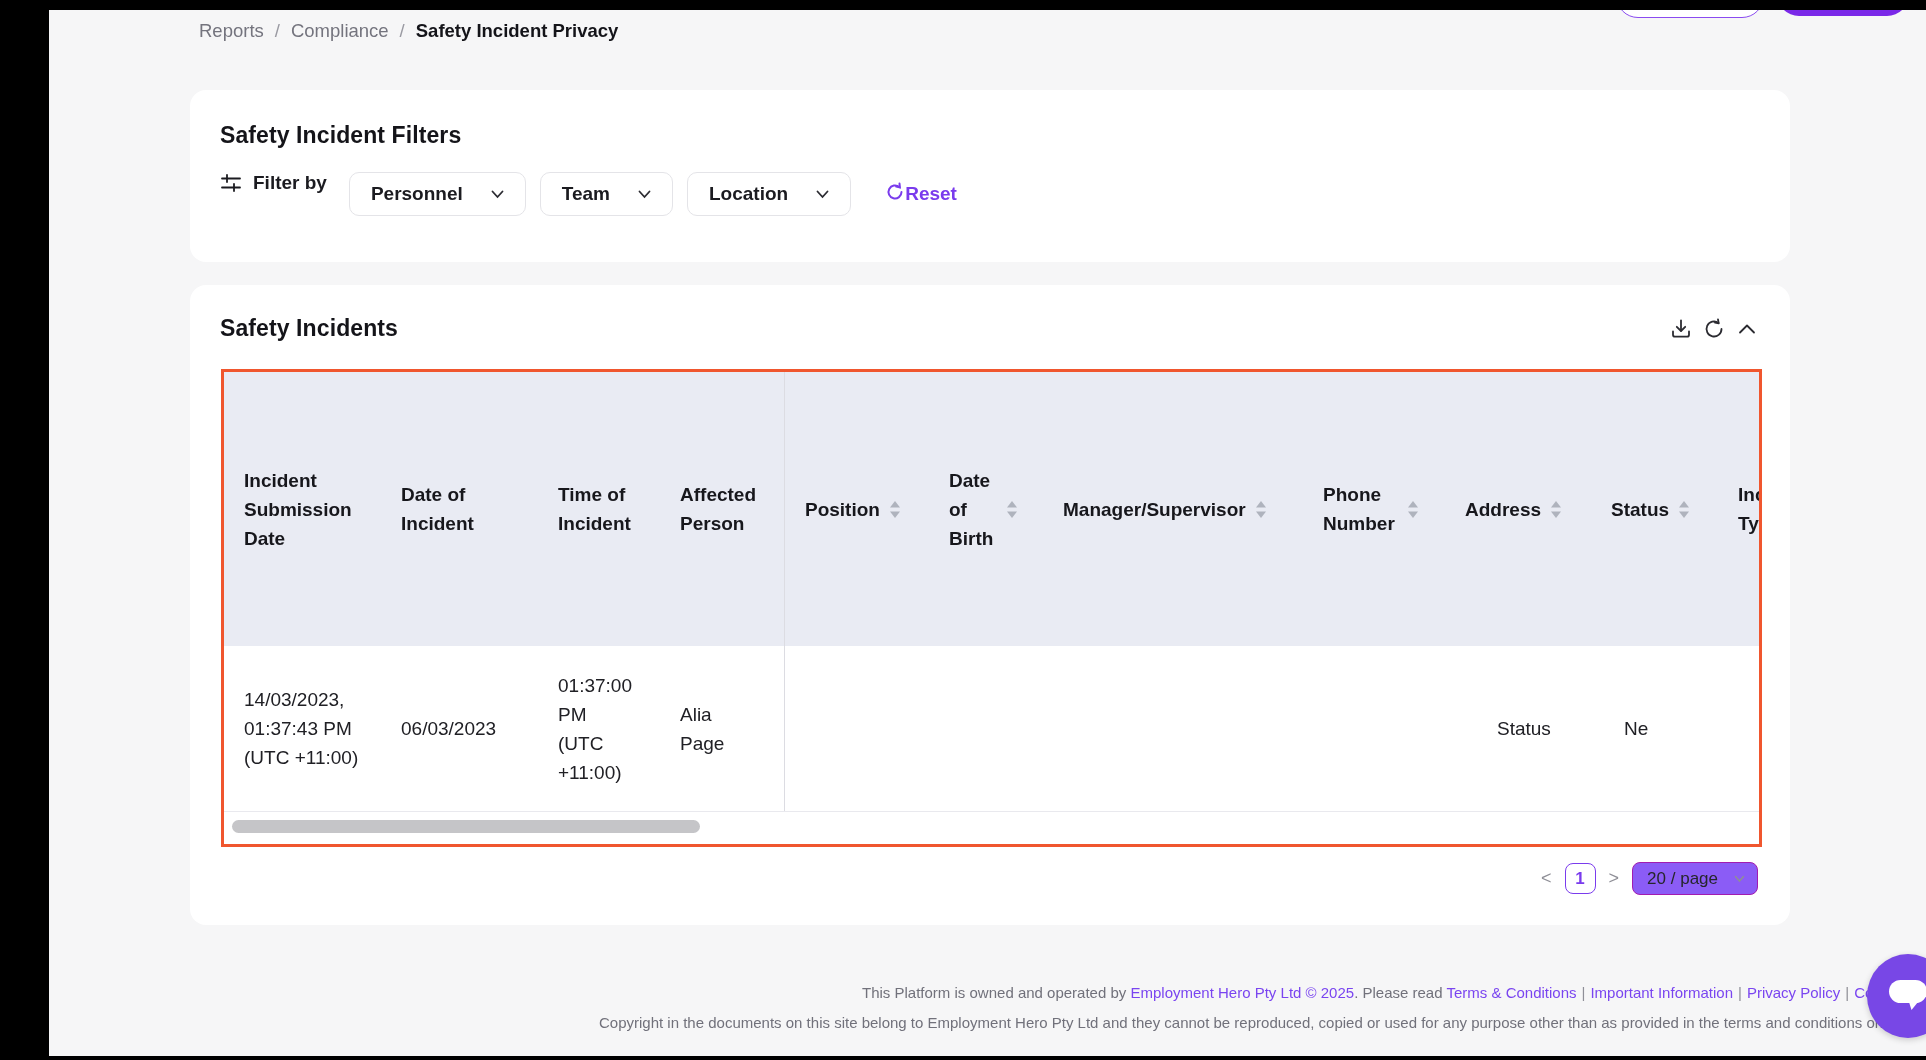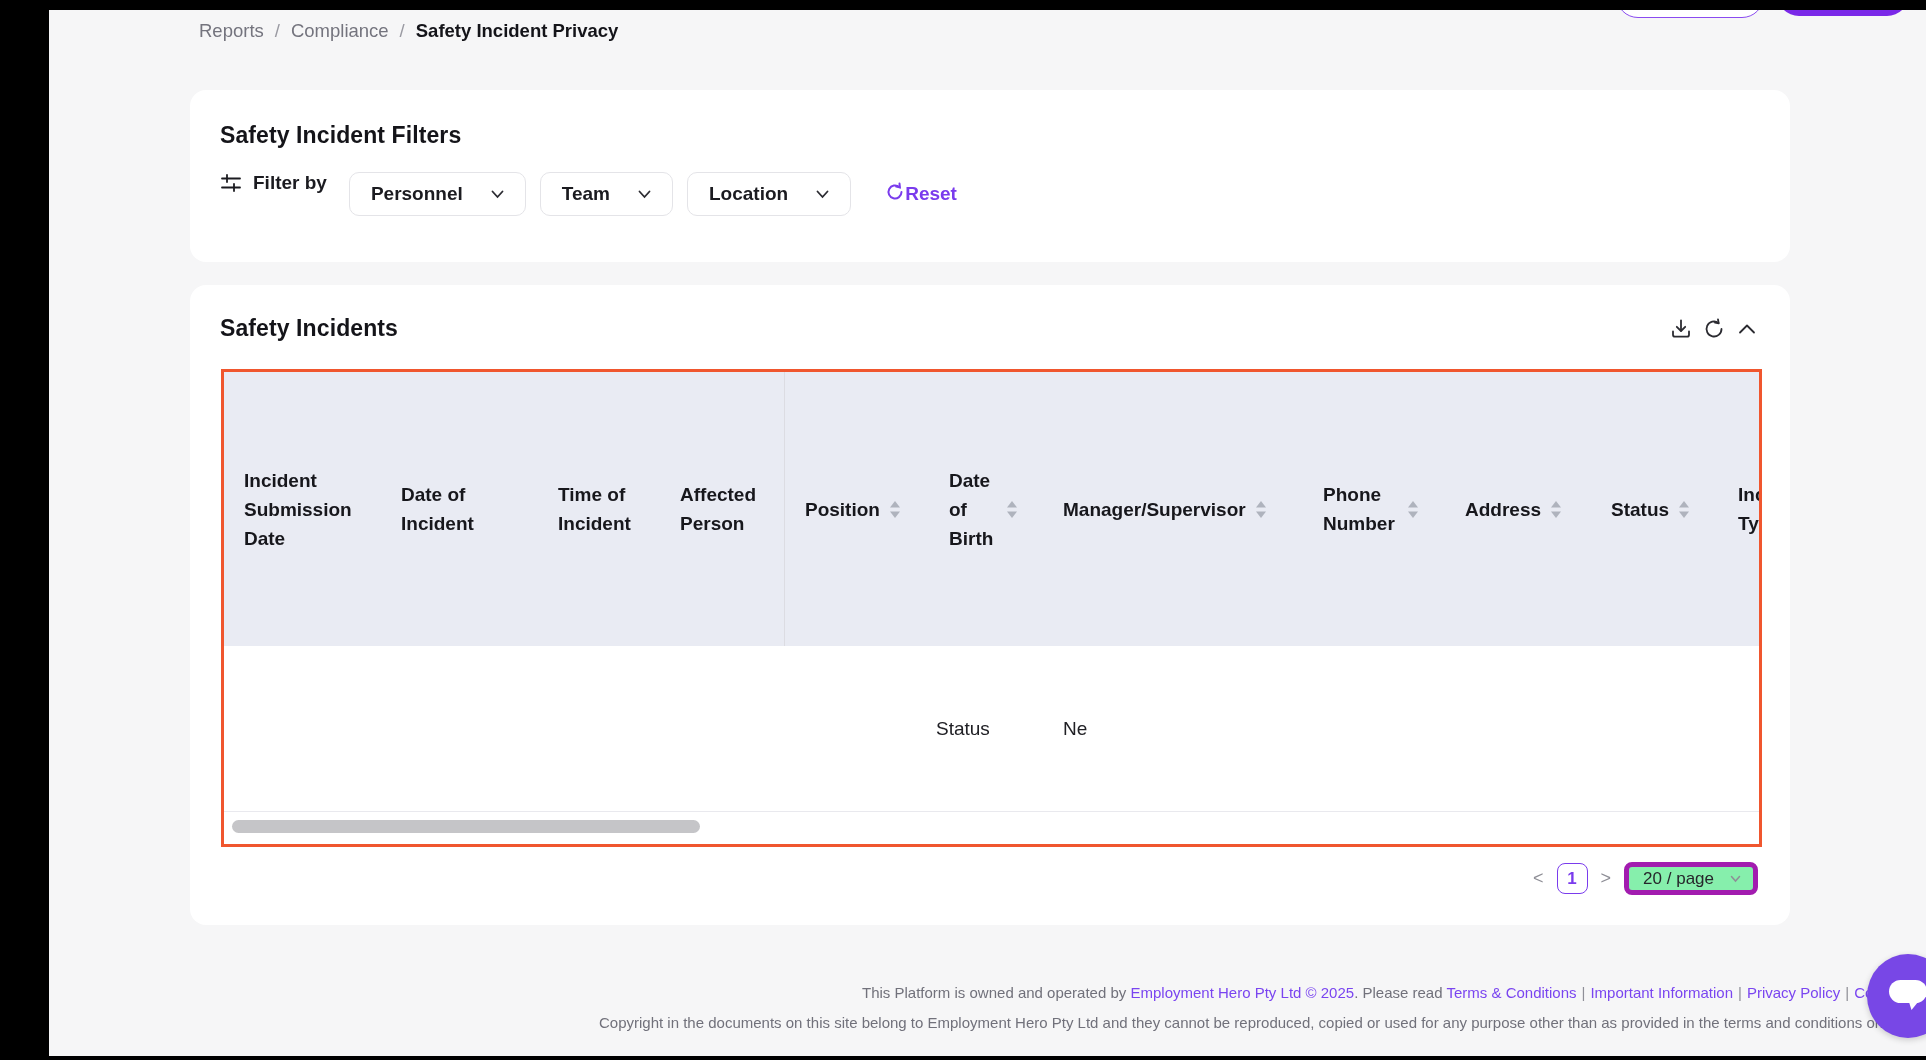--- a/index.html
+++ b/index.html
@@ -74,21 +74,21 @@
   .w118{width:118px}.w58{width:58px}.w50{width:50px}.w52{width:52px}
   .sort-icon{margin-left:9px;flex-shrink:0;display:inline-flex;cursor:pointer;}
   .t-hscroll{position:relative;height:30px;}
   .t-hthumb{position:absolute;left:8px;top:8px;width:468px;height:13px;border-radius:7px;background:#C5C5C8;cursor:pointer;}
 
   
   .pagination{position:absolute;right:32px;top:577px;display:flex;align-items:center;gap:13px;}
   .pg-arrow{font-size:18px;color:#8E8E96;cursor:pointer;line-height:31px;}
   .pg-page{width:31px;height:31px;border:1.5px solid var(--accent-purple);border-radius:8px;
     color:var(--accent-purple);font-weight:700;font-size:17px;display:flex;align-items:center;justify-content:center;cursor:pointer;}
-  .pg-size{height:33px;border:5px solid #a21caf;border-radius:8px;background:#86efac;padding:0 12px 0 14px;
+  .pg-size{height:33px;border:1px solid #a21caf;border-radius:8px;background:#8b5cf6;padding:0 12px 0 14px;
     display:flex;align-items:center;gap:16px;font-size:17px;color:#26262B;cursor:pointer;}
 
   
   .footer-line{position:absolute;font-size:15px;color:#71717B;white-space:nowrap;}
   .footer-line1{left:813px;top:974px;}
   .footer-line2{left:550px;top:1004px;}
   .lnk{color:var(--link-purple);cursor:pointer;}
   .pipe{color:#8F8F98;margin:0 5px;}
 
   
@@ -262,20 +262,34 @@
                 </svg>
             </span>
           </div>
           <div class="cell c11">
             <span class="hlabel w80">Incident Type</span>
           </div>
         </div>
       </div>
 
       <div class="t-row">
+        <div class="pane-frozen">
+          <div class="cell c1">
+            <span class="rval w118">14/03/2023, 01:37:43 PM (UTC +11:00)</span>
+          </div>
+          <div class="cell c2">
+            <span class="rval nowrap">06/03/2023</span>
+          </div>
+          <div class="cell c3">
+            <span class="rval w58">01:37:00 PM (UTC +11:00)</span>
+          </div>
+          <div class="cell c4">
+            <span class="rval w50">Alia Page</span>
+          </div>
+        </div>
         <div class="pane-scroll">
           <div class="cell c6">
             <span class="rval"></span>
           </div>
           <div class="cell c7">
             <span class="rval"></span>
           </div>
           <div class="cell c8">
             <span class="rval"></span>
           </div>

